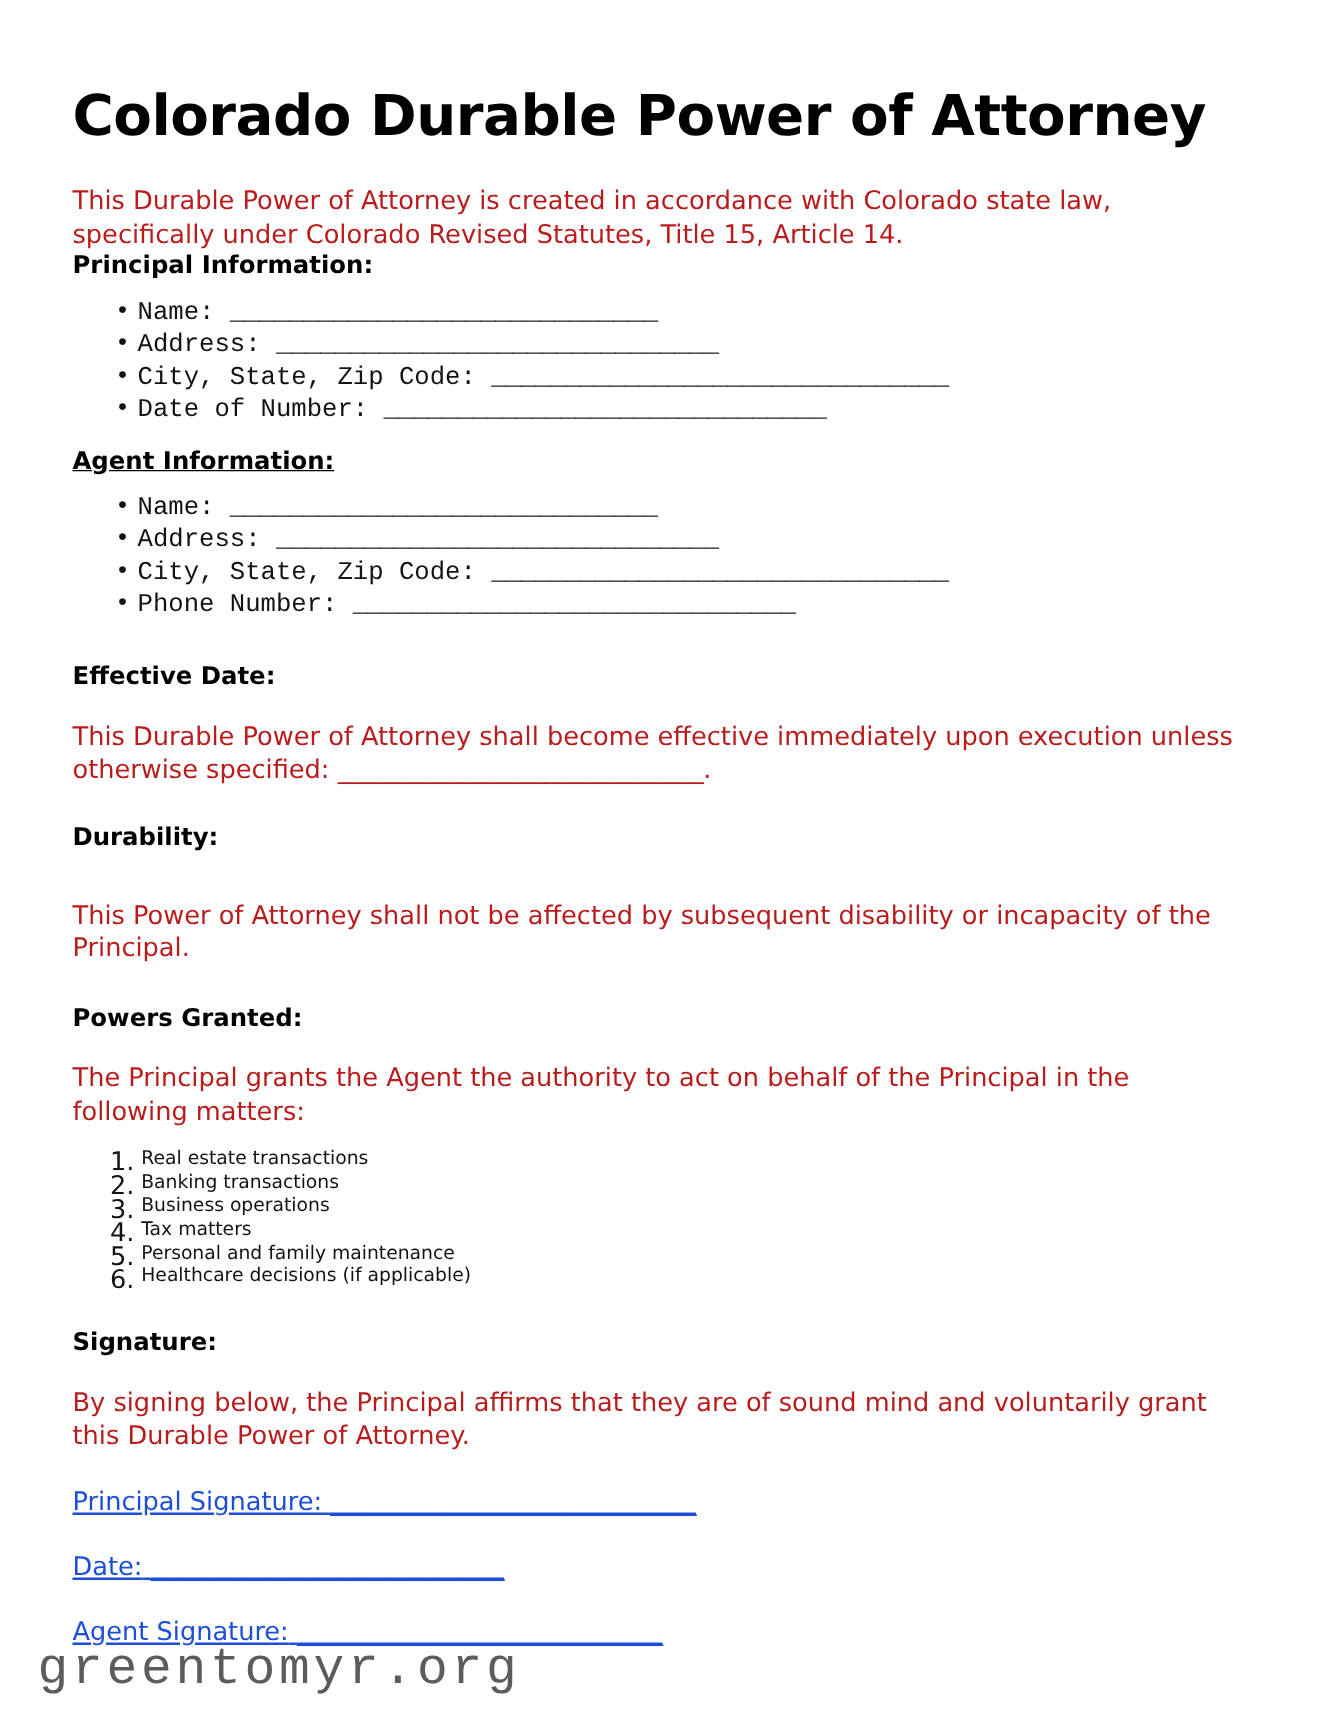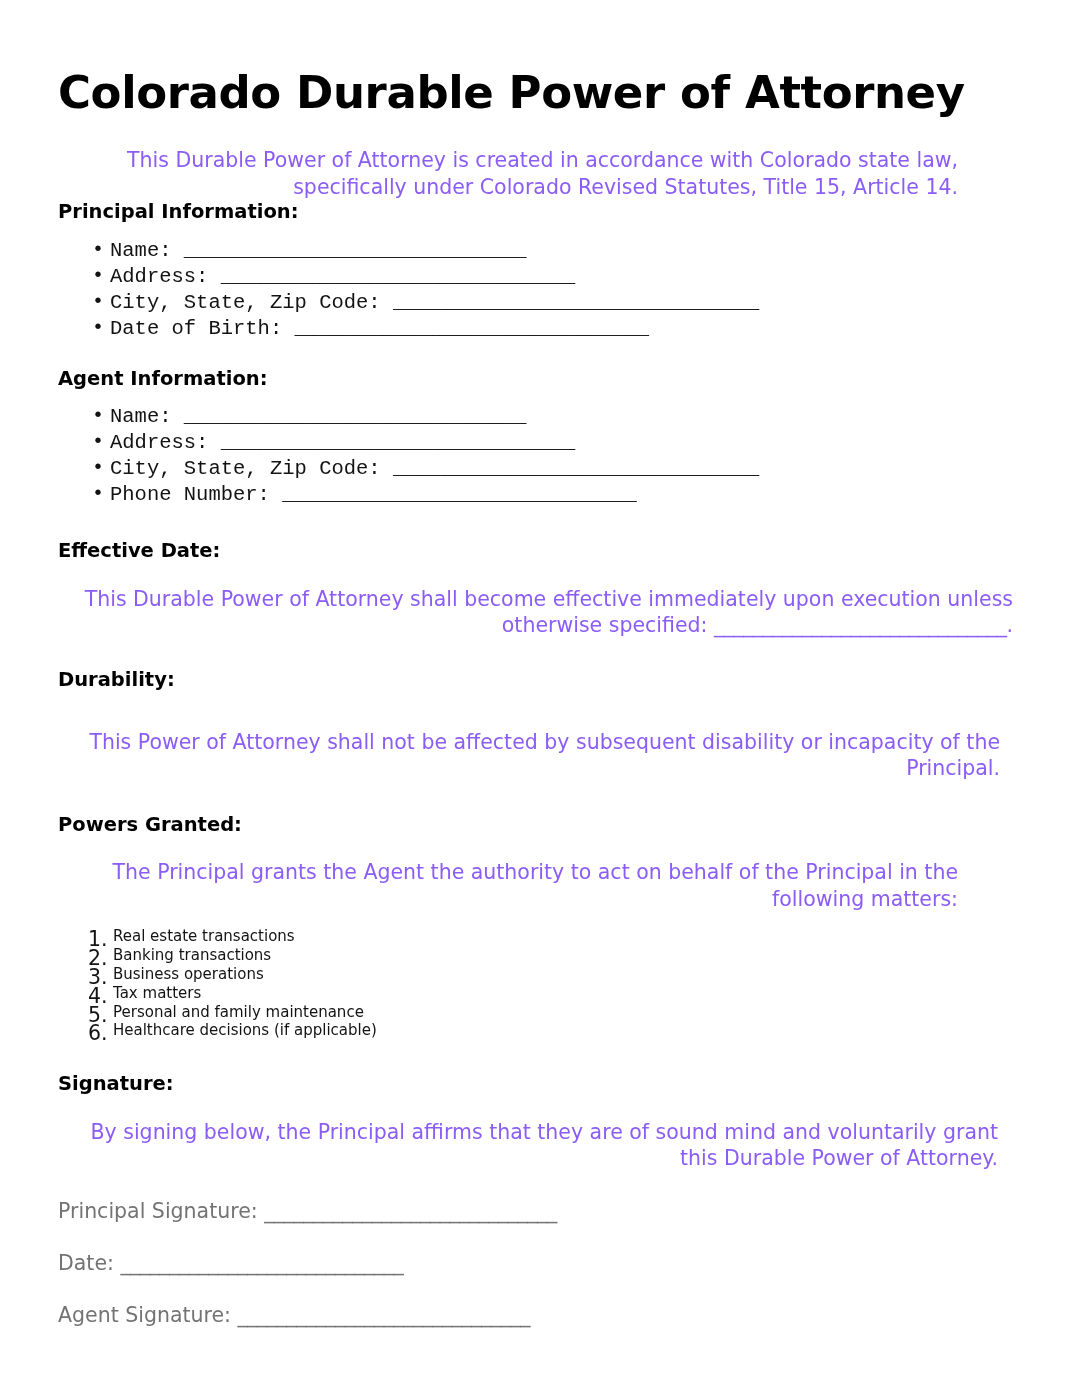--- a/index.html
+++ b/index.html
@@ -42,43 +42,42 @@
     margin: 0;
     padding-top: 69px;
     color: #000;
   }
 
   
   .para {
     font-size: 20.5px;
     line-height: 1.29;
     margin: 0;
-    color: #8b5cf6;
+    color: #b91c1c;
     max-width: 952px;
-    text-align: right;
   }
   .para.intro {
     margin-top: 31px;
     max-width: 900px;
   }
   .para.effective  { margin-top: 23px; max-width: 955px; }
   .para.durability { margin-top: 37px; max-width: 942px; }
   .para.powers     { margin-top: 23px; max-width: 900px; }
   .para.signatures { margin-top: 23px; max-width: 940px; }
 
   
   .section-heading {
     font-size: 19.5px;
     font-weight: bold;
     line-height: 1.2;
     margin: 0;
     color: #000;
   }
   .h-principal   { }
-  .h-agent       { margin-top: 25px; }
+  .h-agent       { margin-top: 15px; text-decoration: underline; }
   .h-effective   { margin-top: 31px; }
   .h-durability  { margin-top: 30px; }
   .h-powers      { margin-top: 31px; }
   .h-sig         { margin-top: 32px; }
 
   
   ul.field-list {
     list-style: none;
     margin: 14px 0 0 0;
     padding: 0;
@@ -131,22 +130,23 @@
   
   .blank {
     letter-spacing: -0.5px;
     font-size: 20.5px;
   }
 
   
   .sig-line {
     font-size: 20.5px;
     line-height: 1.27;
-    color: #737373;
-    white-space: nowrap;
+    color: #1d4ed8;
+    white-space: nowrap;
+    text-decoration: underline;
   }
   .sig-principal { margin-top: 26px; }
   .sig-date      { margin-top: 26px; }
   .sig-agent     { margin-top: 26px; }
 
   
   .watermark {
     position: absolute;
     left: 30px;
     top: 1316px;
@@ -168,21 +168,21 @@
     <h1 class="doc-title">Colorado Durable Power of Attorney</h1>
 
     <p class="para intro">This Durable Power of Attorney is created in accordance with Colorado state law, specifically under Colorado Revised Statutes, Title 15, Article 14.</p>
 
     <h2 class="section-heading h-principal">Principal Information:</h2>
 
     <ul class="field-list">
       <li><span>Name:</span> <span class="blank">_____________________________</span></li>
       <li><span>Address:</span> <span class="blank">______________________________</span></li>
       <li><span>City, State, Zip Code:</span> <span class="blank">_______________________________</span></li>
-      <li><span>Date of Birth:</span> <span class="blank">______________________________</span></li>
+      <li><span>Date of Number:</span> <span class="blank">______________________________</span></li>
     </ul>
 
     <h2 class="section-heading h-agent">Agent Information:</h2>
 
     <ul class="field-list">
       <li><span>Name:</span> <span class="blank">_____________________________</span></li>
       <li><span>Address:</span> <span class="blank">______________________________</span></li>
       <li><span>City, State, Zip Code:</span> <span class="blank">_______________________________</span></li>
       <li><span>Phone Number:</span> <span class="blank">______________________________</span></li>
     </ul>
@@ -213,13 +213,14 @@
     <p class="para signatures">By signing below, the Principal affirms that they are of sound mind and voluntarily grant this Durable Power of Attorney.</p>
 
     <div class="sig-line sig-principal"><span>Principal Signature:</span> <span class="blank">______________________________</span></div>
 
     <div class="sig-line sig-date"><span>Date:</span> <span class="blank">_____________________________</span></div>
 
     <div class="sig-line sig-agent"><span>Agent Signature:</span> <span class="blank">______________________________</span></div>
 
   </div>
 
+  <div class="watermark">greentomyr.org</div>
 </div>
 
 </body></html>

